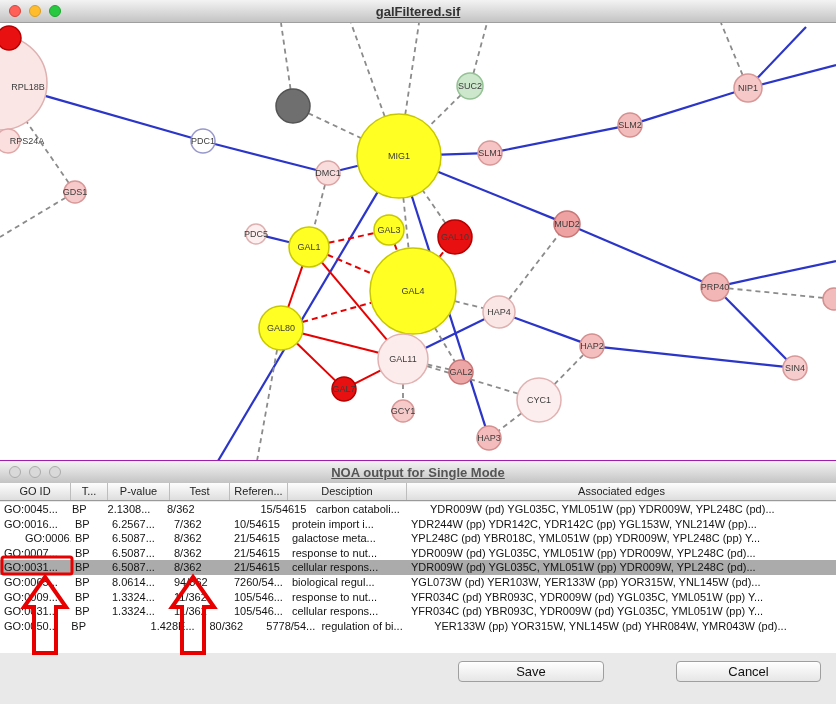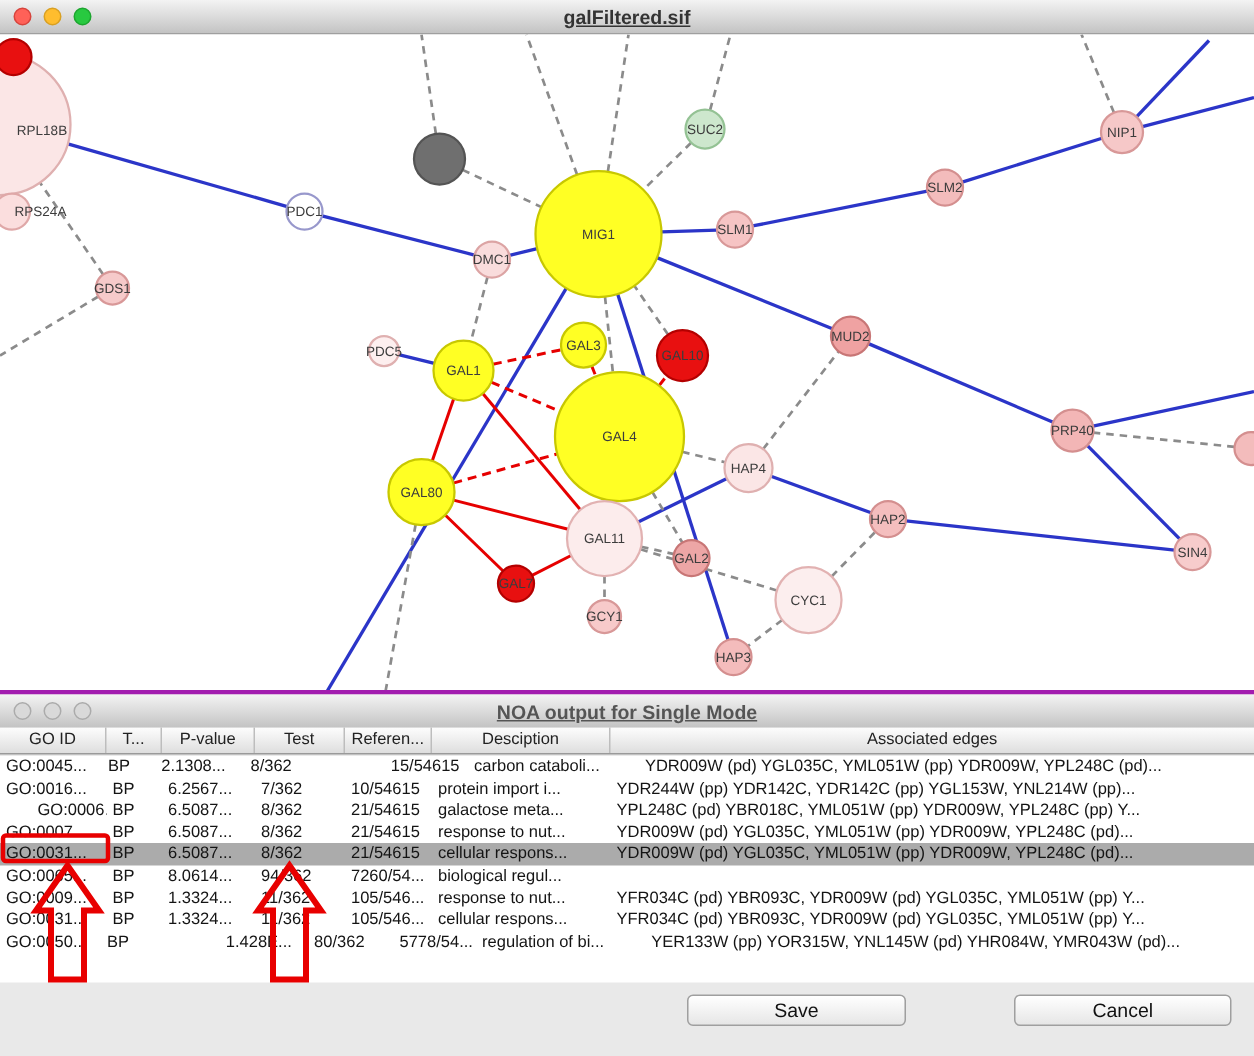--- a/index.html
+++ b/index.html
@@ -1,20 +1,20 @@
 <!DOCTYPE html>
 <html><head>
 <meta charset="utf-8">
 <style>
   html,body{margin:0;padding:0;width:836px;height:704px;overflow:hidden;
     font-family:"Liberation Sans",sans-serif;background:#ededed;position:relative;}
   
   .window-top{position:absolute;top:0;left:0;width:836px;height:460px;background:#fff;}
   .window-bottom{position:absolute;top:460px;left:0;width:836px;height:244px;
-    background:#e9e9e9;border-top:3px solid #a21caf;box-sizing:border-box;}
+    background:#e9e9e9;border-top:1px solid #a21caf;box-sizing:border-box;}
   .titlebar{height:22px;background:linear-gradient(#f3f3f3,#d2d2d2 70%,#c3c3c3);
     border-bottom:1px solid #9f9f9f;position:relative;display:flex;align-items:center;justify-content:center;}
   .titlebar .title{font-size:13px;font-weight:bold;color:#333;text-decoration:underline;}
   .titlebar.inactive .title{color:#555;}
   .lights{position:absolute;left:9px;top:5px;display:flex;gap:8px;}
   .light{width:12px;height:12px;border-radius:50%;box-sizing:border-box;display:inline-block;}
   .light.red{background:#ff6158;border:1px solid #d7443c;}
   .light.yellow{background:#ffbd2e;border:1px solid #d9a022;}
   .light.green{background:#28c940;border:1px solid #1da62f;}
   .light.gray{background:#d9d9d9;border:1px solid #ababab;}
@@ -232,20 +232,21 @@
         <div class="td" style="width: 119px;">cellular respons...</div>
         <div class="td" style="width: 429px;">YDR009W (pd) YGL035C, YML051W (pp) YDR009W, YPL248C (pd)...</div>
       </div>
       <div class="tr">
         <div class="td" style="width: 71px;">GO:0065...</div>
         <div class="td" style="width: 37px;">BP</div>
         <div class="td" style="width: 62px;">8.0614...</div>
         <div class="td" style="width: 60px;">94/362</div>
         <div class="td" style="width: 58px;">7260/54...</div>
         <div class="td" style="width: 119px;">biological regul...</div>
+        <div class="td" style="width: 429px;">YGL073W (pd) YER103W, YER133W (pp) YOR315W, YNL145W (pd)...</div>
       </div>
       <div class="tr">
         <div class="td" style="width: 71px;">GO:0009...</div>
         <div class="td" style="width: 37px;">BP</div>
         <div class="td" style="width: 62px;">1.3324...</div>
         <div class="td" style="width: 60px;">11/362</div>
         <div class="td" style="width: 58px;">105/546...</div>
         <div class="td" style="width: 119px;">response to nut...</div>
         <div class="td" style="width: 429px;">YFR034C (pd) YBR093C, YDR009W (pd) YGL035C, YML051W (pp) Y...</div>
       </div>

